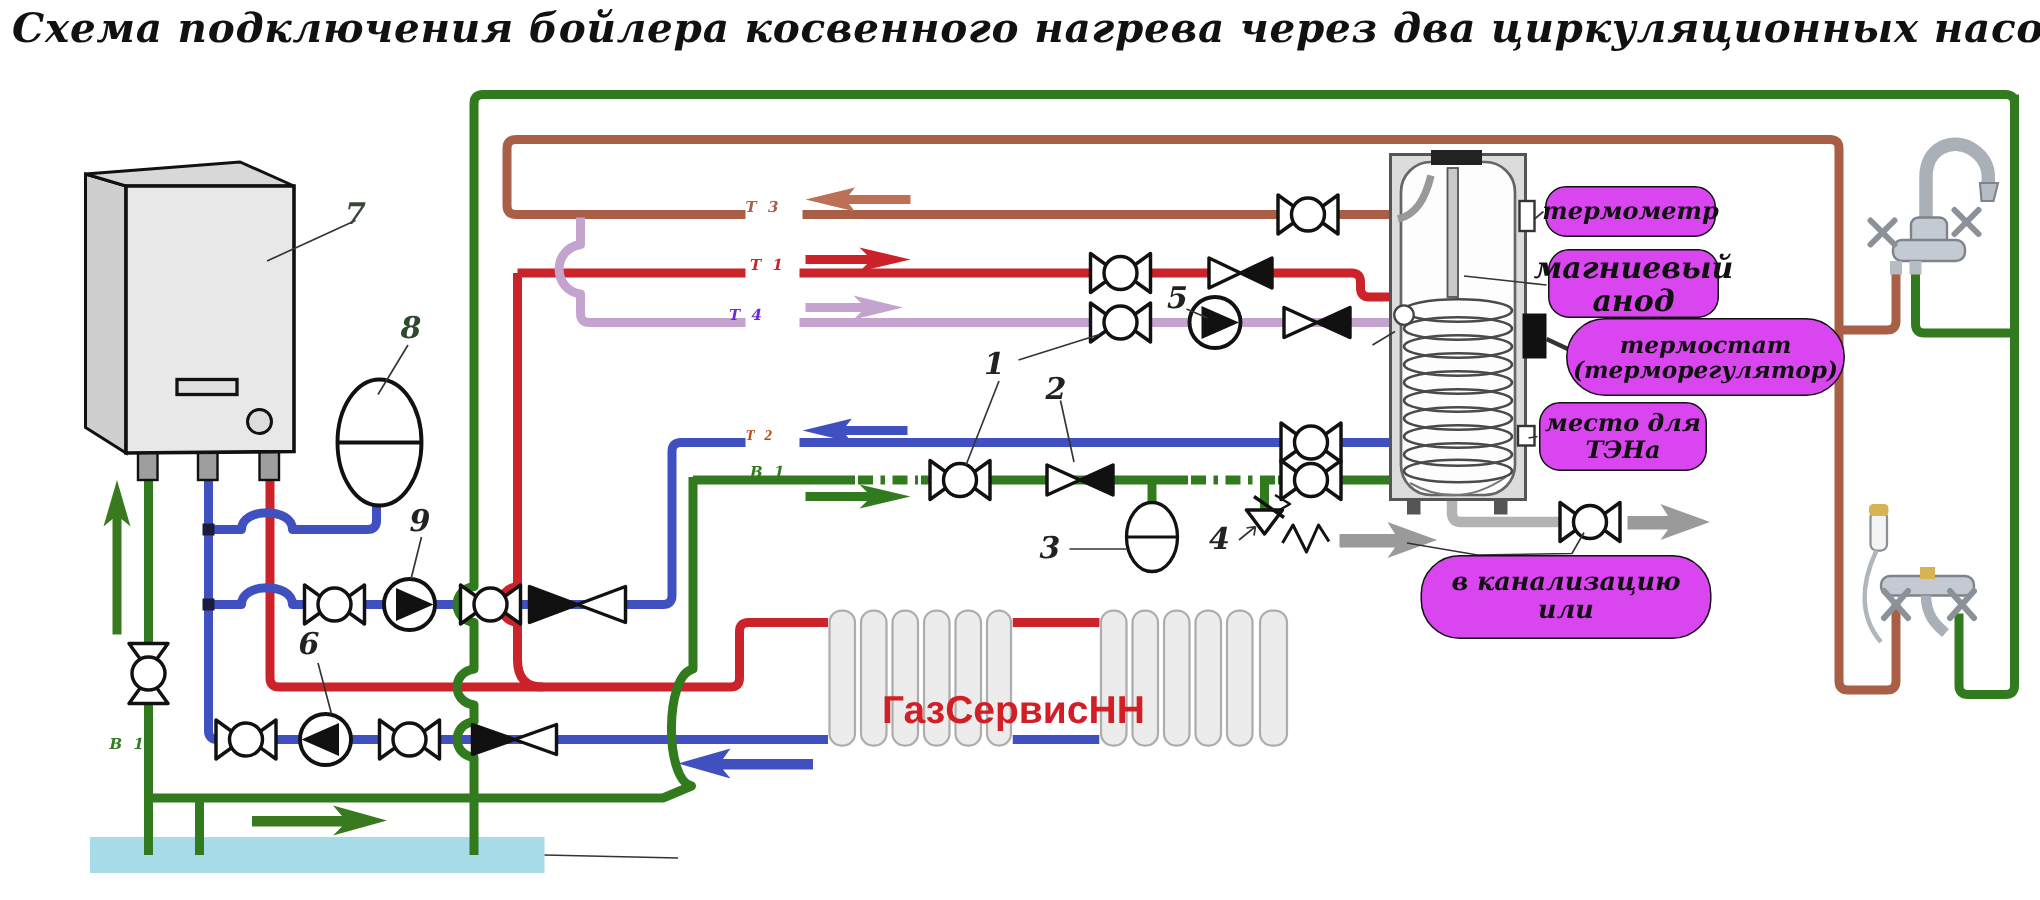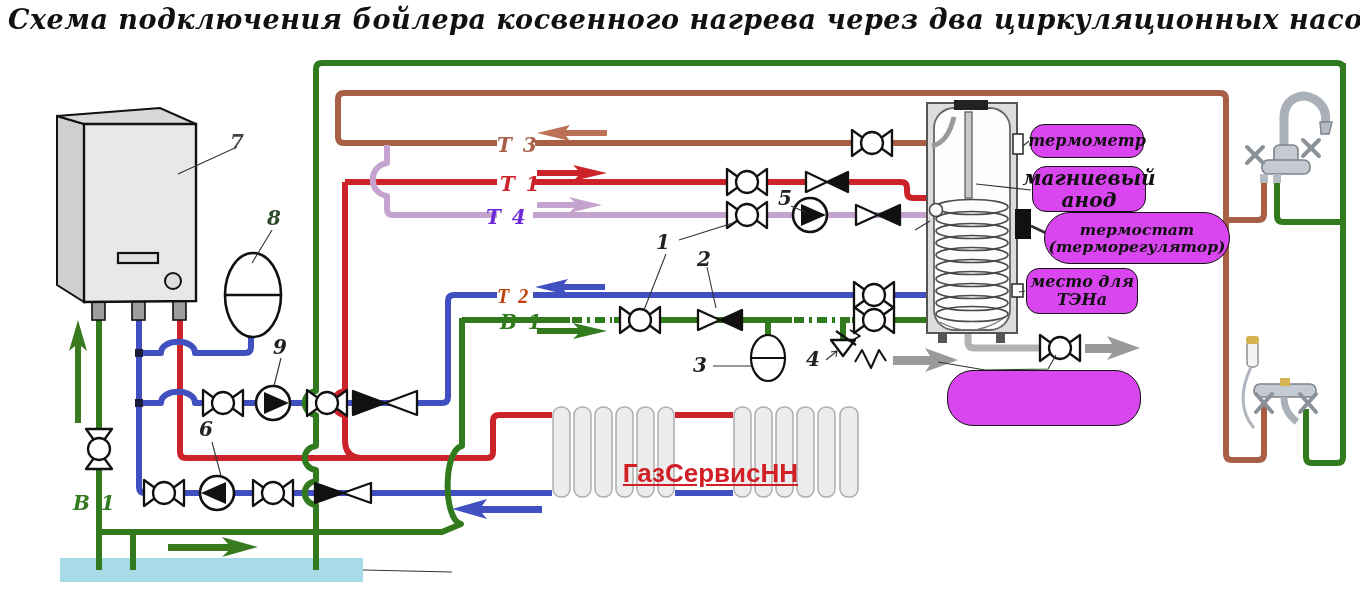--- a/index.html
+++ b/index.html
@@ -4,25 +4,25 @@
 <style>
   html,body{margin:0;padding:0;background:#fff;}
   #stage{position:relative;width:1360px;height:600px;background:#ffffff;overflow:hidden;
          font-family:"DejaVu Serif", serif;}
   #pipes{position:absolute;left:0;top:0;}
   .title{position:absolute;left:8px;top:4px;width:1348px;font-size:27px;font-weight:bold;
          font-style:italic;color:#111;letter-spacing:.5px;white-space:nowrap;}
   .callout{position:absolute;border:1.7px solid #111;background:#d946ef;border-radius:14px;
            display:flex;flex-direction:column;align-items:center;justify-content:center;
            font-weight:bold;font-style:italic;color:#111;text-align:center;line-height:1.12;}
-  .plabel{position:absolute;font-weight:bold;font-style:italic;font-size:20px;letter-spacing:2px;
+  .plabel{position:absolute;font-weight:bold;font-style:italic;font-size:10px;letter-spacing:2px;
           white-space:nowrap;}
   .num{position:absolute;font-weight:bold;font-style:italic;font-size:20px;color:#222;}
-  .brand{position:absolute;left:588px;top:458px;width:210px;text-align:right;
-         font-family:"Liberation Sans",sans-serif;font-weight:bold;font-size:26px;text-decoration:underline;}
+  .brand{position:absolute;left:588px;top:458px;width:210px;text-align:left;
+         font-family:"Liberation Sans",sans-serif;font-weight:bold;font-size:26px;}
 </style>
 </head>
 <body>
 
 <div id="stage">
 
 <svg id="pipes" width="1360" height="600" viewBox="0 0 1360 600">
 
   <g>
     <rect x="60" y="558" width="303" height="24" fill="#a8dbe8"></rect>
@@ -352,22 +352,23 @@
   <span>термометр</span>
 </div>
 <div class="callout" style="left:1032px;top:166px;width:112px;height:44px;font-size:20px;">
   <span>магниевый</span>
   <span>анод</span>
 </div>
 <div class="callout" style="left:1044px;top:212px;width:184px;height:50px;font-size:15.5px;border-radius:28px;">
   <span>термостат</span>
   <span>(терморегулятор)</span>
 </div>
-<div class="callout" style="left:1026px;top:268px;width:110px;height:44px;font-size:16px;border-radius:13px;">
+<div class="callout" style="left:1026px;top:268px;width:110px;height:44px;font-size:16px;">
   <span>место для</span>
   <span>ТЭНа</span>
 </div>
 <div class="callout" style="left:947px;top:370px;width:192px;height:54px;font-size:17px;border-radius:26px;">
+  <span>в канализацию или</span>
 </div>
 
 <div class="brand" style="color:#d21f26;">ГазСервисНН</div>
 
 </div>
 
 </body></html>

